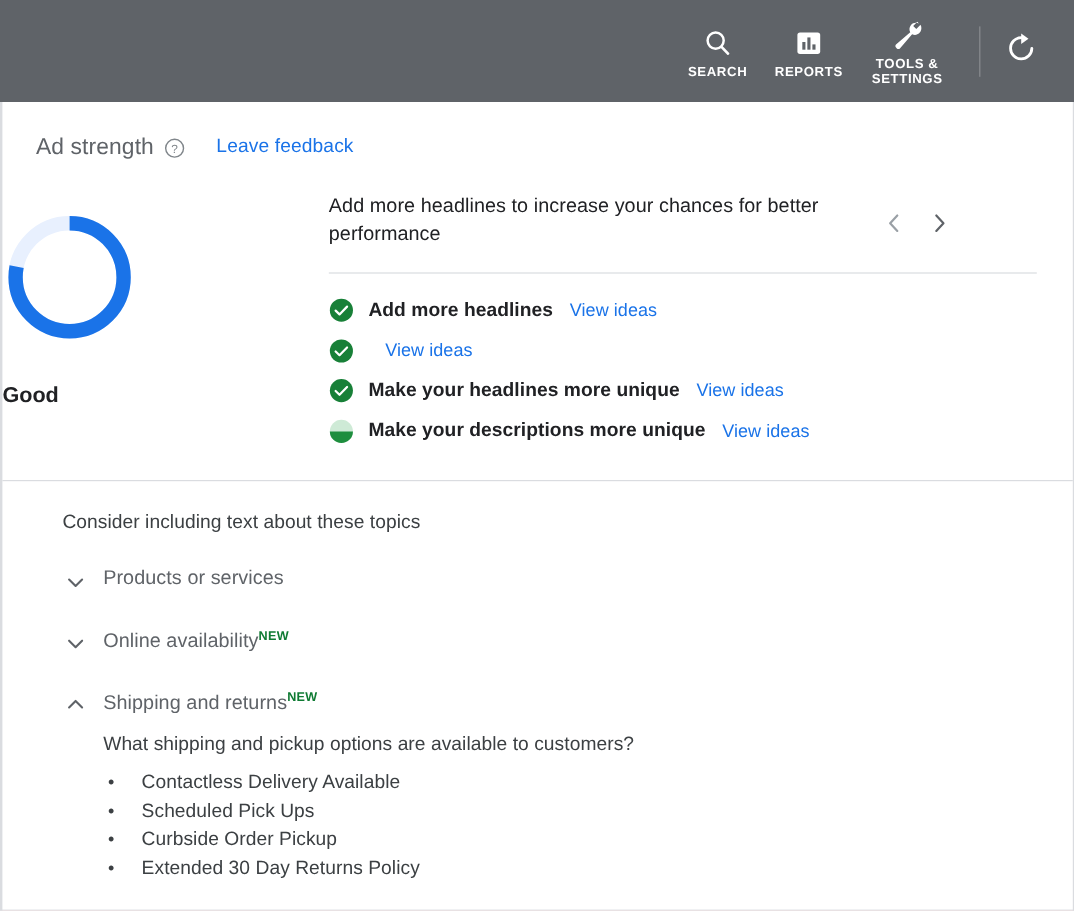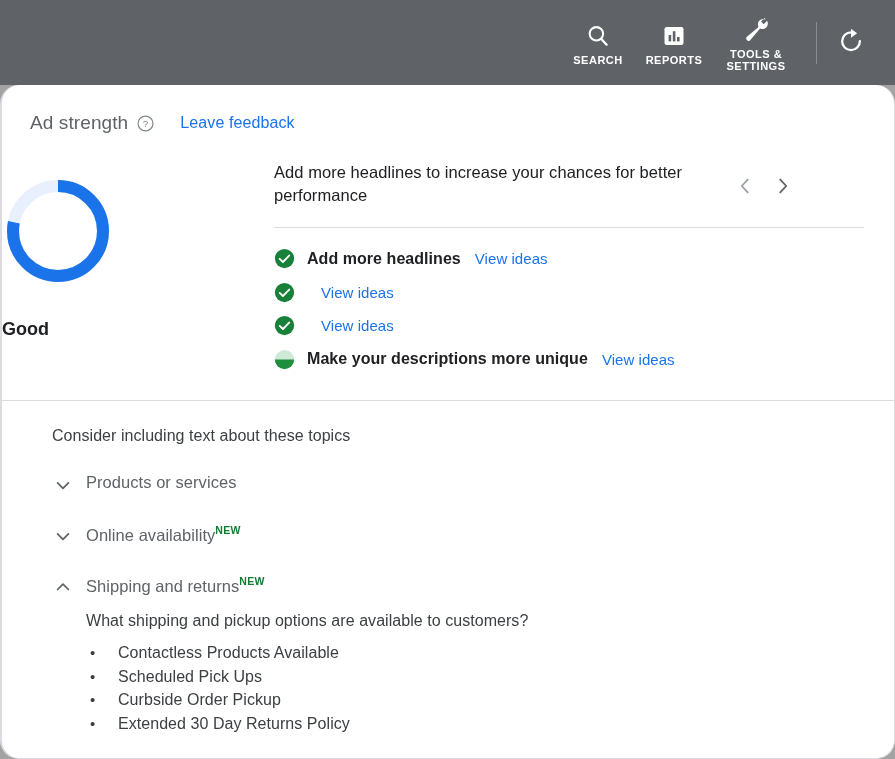--- a/index.html
+++ b/index.html
@@ -10,21 +10,21 @@
     overflow: hidden;
     background: #ffffff;
     font-family: "Liberation Sans", sans-serif;
     -webkit-font-smoothing: antialiased;
   }
 
   #root {
     position: relative;
     width: 895px;
     height: 759px;
-    background: #a3a3a3;
+    background: #fca5a5;
   }
 
   
   .topbar {
     position: absolute;
     left: 0; top: 0;
     width: 895px;
     height: 85px;
     background: #5f6368;
     display: flex;
@@ -81,21 +81,20 @@
   
   .panel {
     position: absolute;
     left: 0; top: 85px;
     width: 895px;
     height: 674px;
     background: #ffffff;
     border-left: 2px solid #dadce0;
     border-right: 1px solid #dadce0;
     border-bottom: 1px solid #dadce0;
-    border-radius: 19px;
   }
 
   
   .strength-header {
     display: flex;
     align-items: center;
     padding: 24px 0 0 28px;
     height: 52px;
   }
   .strength-title {
@@ -394,20 +393,21 @@
             <span class="sugg-link">View ideas</span>
           </div>
 
           <div class="sugg-item">
             <span class="sugg-icon">
               <svg width="21" height="21" viewBox="0 0 24 24">
                 <circle cx="12" cy="12" r="11" fill="#188038"></circle>
                 <polyline points="6.5,12.4 10.2,16 17.4,8.6" fill="none" stroke="#ffffff" stroke-width="2.1" stroke-linecap="round" stroke-linejoin="round"></polyline>
               </svg>
             </span>
+            <span class="sugg-text">Make your headlines more unique</span>
             <span class="sugg-link">View ideas</span>
           </div>
 
           <div class="sugg-item">
             <span class="sugg-icon">
               <svg width="21" height="21" viewBox="0 0 24 24">
                 <circle cx="12" cy="12" r="11" fill="#ceead6"></circle>
                 <path d="M1 12 A 11 11 0 0 0 23 12 Z" fill="#1e8e3e"></path>
               </svg>
             </span>
@@ -455,21 +455,21 @@
         <span class="topic-label">
           <span>Shipping and returns</span><span class="new-badge">NEW</span>
         </span>
       </div>
 
       <div class="topic-content">
         <div class="topic-question">What shipping and pickup options are available to customers?</div>
         <div class="bullet-list">
           <div class="bullet-item">
             <span class="bullet-dot">•</span>
-            <span>Contactless Products Available</span>
+            <span>Contactless Delivery Available</span>
           </div>
           <div class="bullet-item">
             <span class="bullet-dot">•</span>
             <span>Scheduled Pick Ups</span>
           </div>
           <div class="bullet-item">
             <span class="bullet-dot">•</span>
             <span>Curbside Order Pickup</span>
           </div>
           <div class="bullet-item">

